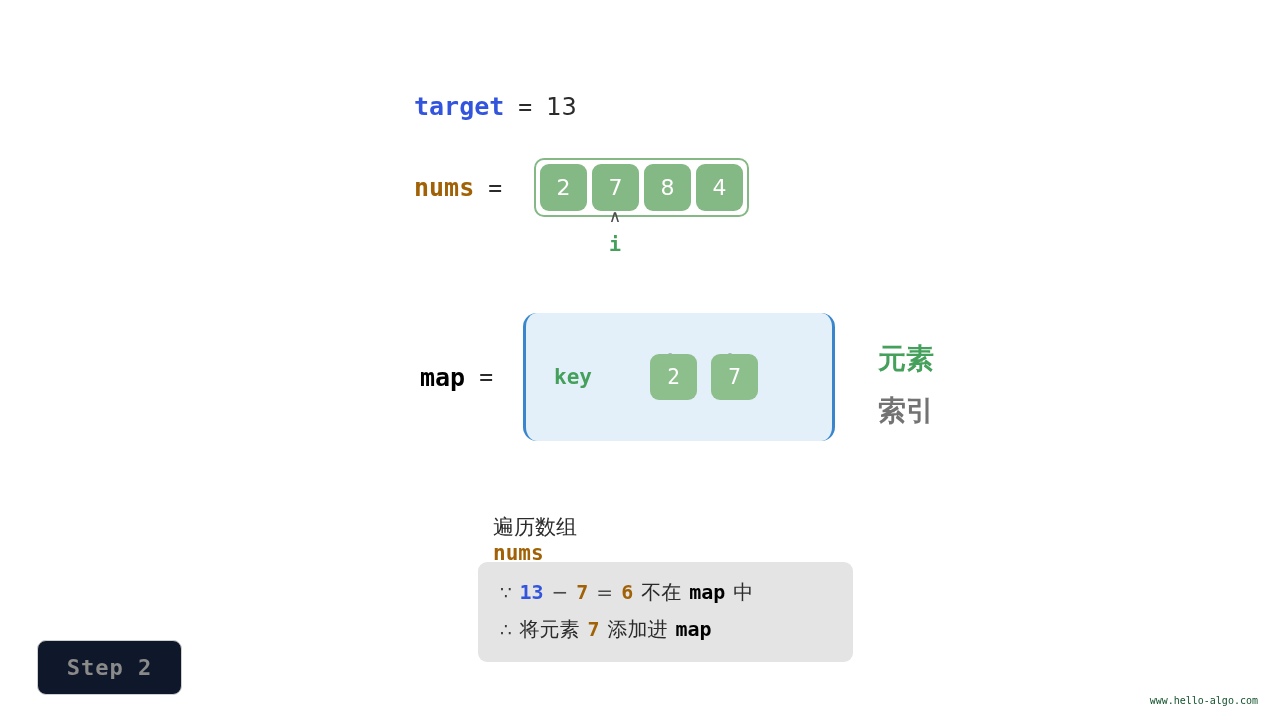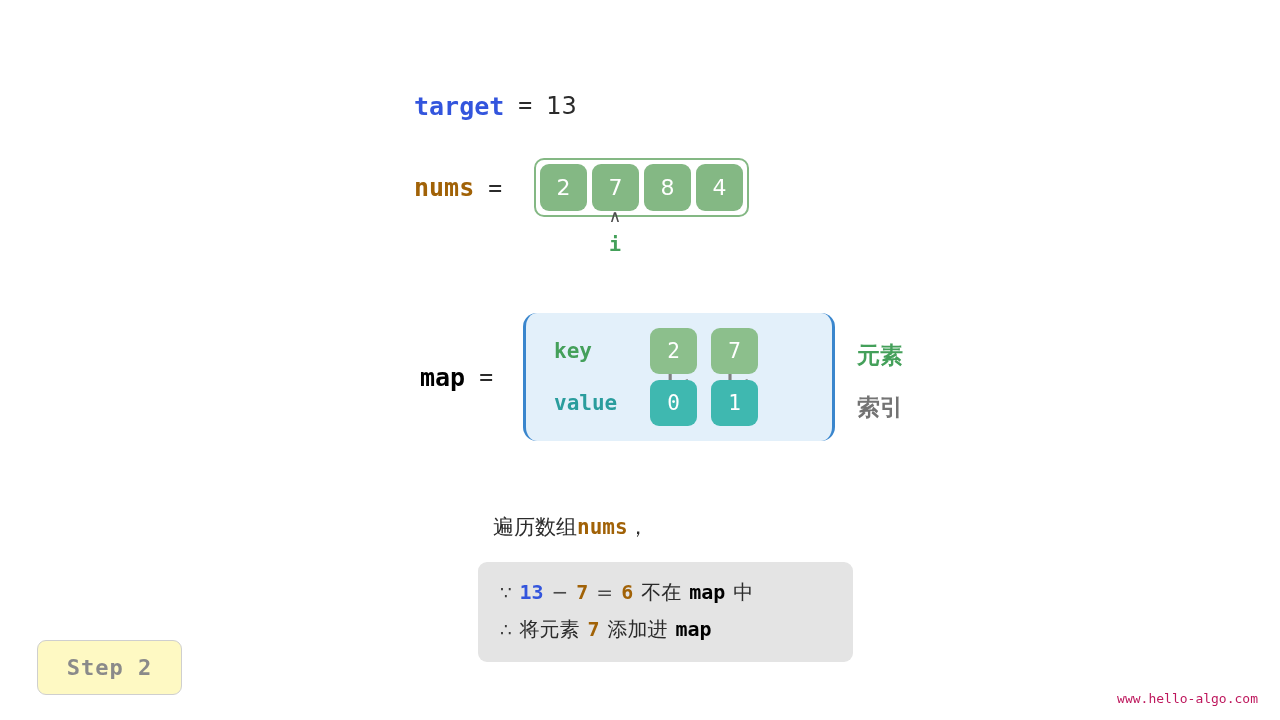--- a/index.html
+++ b/index.html
@@ -28,21 +28,21 @@
   .var-lblue  { color: #000000; }
   .var-green  { color: #a16207; }
   .gray-sym   { color: #4a4a4a; }
 
   
   .target-row {
     position: absolute;
     left: 414px;
     top: 92px;
     display: flex;
-    align-items: flex-start;
+    align-items: center;
     gap: 14px;
     white-space: nowrap;
   }
   .target-name { font-size: 25px; }
   .eq          { font-size: 23px; color: #2b2b2b; font-family: "DejaVu Sans Mono", monospace; }
   .target-val  { font-size: 24px; color: #2b2b2b; font-family: "DejaVu Sans", sans-serif; }
 
   
   .nums-row {
     position: absolute;
@@ -161,38 +161,39 @@
 
   .map-arrows {
     position: absolute;
     left: 0; top: 0; width: 100%; height: 100%;
     pointer-events: none;
   }
 
   
   .legend {
     position: absolute;
-    left: 857px;
+    left: 878px;
     font-family: "DejaVu Sans", sans-serif;
     font-weight: bold;
-    font-size: 23px;
+    font-size: 28px;
   }
   .legend.elem { top: 340px; color: #44a05a; }
   .legend.idx  { top: 392px; color: #737373; }
 
   
   .caption {
     position: absolute;
     left: 493px;
     top: 513px;
     font-size: 21px;
     color: #2b2b2b;
     white-space: nowrap;
     display: flex;
     align-items: baseline;
+    flex-direction: column;
   }
   .caption .mono { font-size: 21px; }
 
   .note-box {
     position: absolute;
     left: 478px;
     top: 562px;
     width: 375px;
     background: #e4e4e4;
     border-radius: 9px;
@@ -214,39 +215,39 @@
 
   
   .step-badge {
     position: absolute;
     left: 37px;
     top: 640px;
     width: 143px;
     height: 53px;
     border: 1.5px solid #cfcfcf;
     border-radius: 9px;
-    background: #fef9c3;
+    background: #0f172a;
     display: flex;
     align-items: center;
     justify-content: center;
     font-family: "DejaVu Sans Mono", monospace;
     font-weight: bold;
     font-size: 22px;
     color: #8a8a8a;
     letter-spacing: 1px;
   }
 
   
   .watermark {
     position: absolute;
     right: 22px;
     bottom: 14px;
     font-family: "DejaVu Sans Mono", monospace;
-    font-size: 13px;
-    color: #be185d;
+    font-size: 10px;
+    color: #14532d;
   }
 </style>
 </head>
 <body>
 
 <div class="stage">
 
   <div class="target-row">
     <span class="mono var-blue target-name">target</span>
     <span class="eq">=</span>
@@ -283,27 +284,20 @@
         <line x1="147" y1="40" x2="147" y2="76" stroke="#808080" stroke-width="3.2" marker-end="url(#ah)"></line>
         <line x1="208" y1="40" x2="208" y2="76" stroke="#808080" stroke-width="3.2" marker-end="url(#ah)"></line>
       </svg>
 
       <div class="map-grid">
         <div class="map-line">
           <span class="row-label key">key</span>
           <div class="mcells">
             <div class="mcell k">2</div>
             <div class="mcell k">7</div>
-          </div>
-        </div>
-        <div class="map-line">
-          <span class="row-label value">value</span>
-          <div class="mcells">
-            <div class="mcell v">0</div>
-            <div class="mcell v">1</div>
           </div>
         </div>
       </div>
     </div>
   </div>
 
   <div class="legend elem">元素</div>
   <div class="legend idx">索引</div>
 
   <div class="caption">

